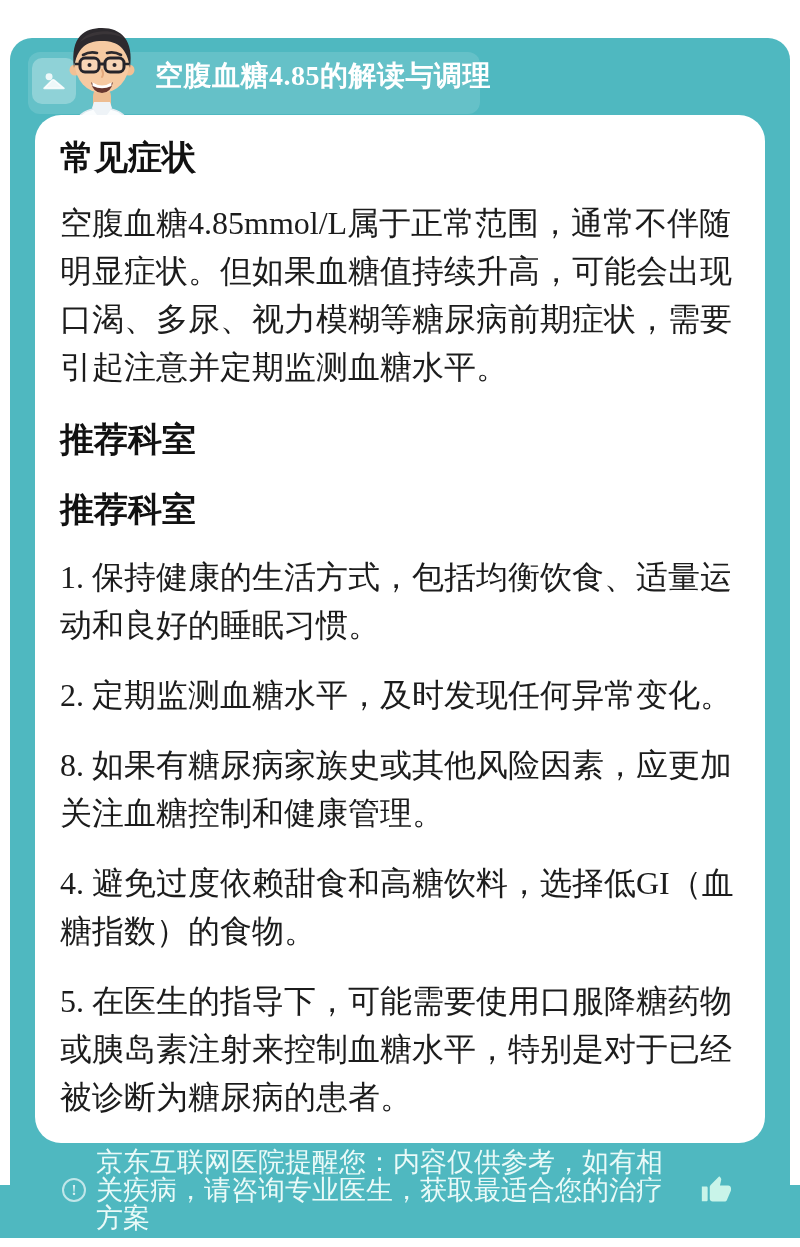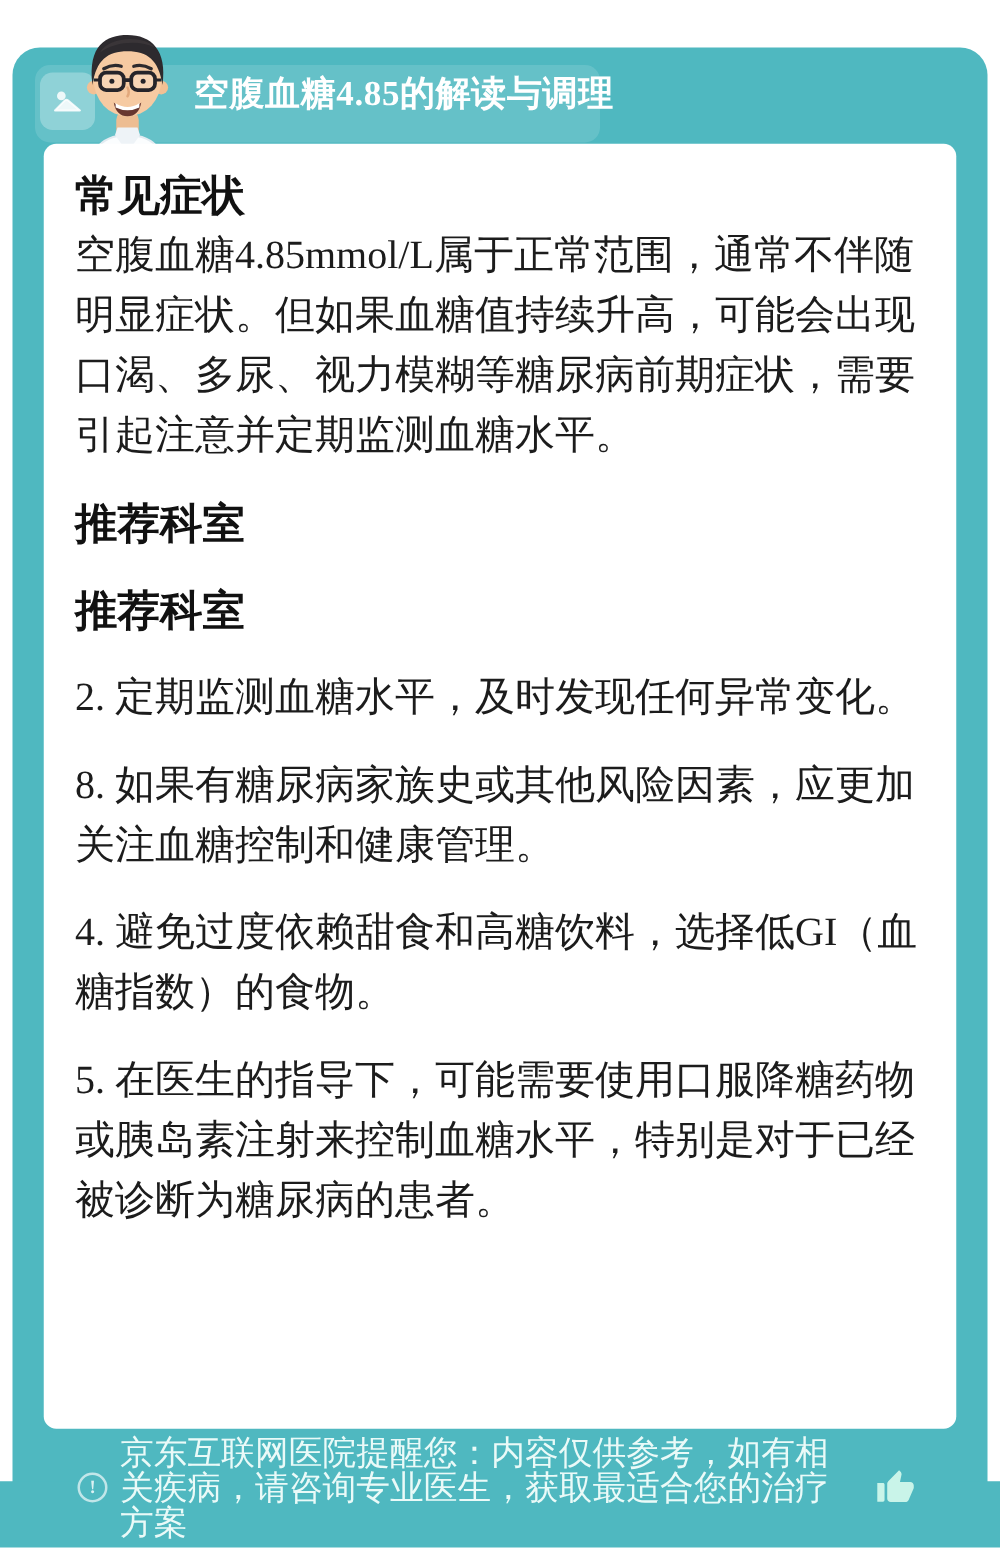--- a/index.html
+++ b/index.html
@@ -21,26 +21,26 @@
                  background:rgba(255,255,255,0.28); border-radius:10px;
                  display:flex; align-items:center; justify-content:center; }
   .photo-badge svg { width:32px; height:32px; }
   .avatar { position:absolute; left:42px; top:-36px; width:100px; height:152px; }
   .page-title { position:absolute; left:145px; top:16px; width:560px;
                 font-size:28px; font-weight:700; color:#ffffff; line-height:44px;
                 letter-spacing:0.5px; }
 
   
   .card { position:absolute; left:25px; top:77px; width:730px; height:1028px;
-          background:#ffffff; border-radius:10px; padding:20px 17px 20px 25px;
+          background:#ffffff; border-radius:26px; padding:20px 17px 20px 25px;
           overflow:hidden; }
   .card h2 { font-size:34px; line-height:42px; font-weight:700; color:#111111;
              margin-top:28px; }
   .card h2:first-child { margin-top:2px; }
-  .card p { font-size:32px; line-height:48px; color:#1c1c1c; margin-top:0;
+  .card p { font-size:32px; line-height:48px; color:#1c1c1c; margin-top:20px;
             width:688px; word-break:break-word; }
   .card p.point { margin-top:22px; }
 
   
   .footer-content { position:absolute; left:30px; top:1150px; width:730px; height:80px;
                     display:flex; align-items:center; }
   .info-icon { width:24px; height:24px; min-width:24px; margin-left:32px;
                border:2px solid rgba(255,255,255,0.65); border-radius:50%;
                display:flex; align-items:center; justify-content:center;
                color:rgba(255,255,255,0.8); font-size:15px; font-weight:700;
@@ -105,20 +105,21 @@
 
   <h1 class="page-title">空腹血糖4.85的解读与调理</h1>
 
   <div class="card">
     <h2>常见症状</h2>
     <p>空腹血糖4.85mmol/L属于正常范围，通常不伴随明显症状。但如果血糖值持续升高，可能会出现口渴、多尿、视力模糊等糖尿病前期症状，需要引起注意并定期监测血糖水平。</p>
 
     <h2>推荐科室</h2>
 
     <h2>推荐科室</h2>
+    <p class="point">1. 保持健康的生活方式，包括均衡饮食、适量运动和良好的睡眠习惯。</p>
     <p class="point">2. 定期监测血糖水平，及时发现任何异常变化。</p>
     <p class="point">8. 如果有糖尿病家族史或其他风险因素，应更加关注血糖控制和健康管理。</p>
     <p class="point">4. 避免过度依赖甜食和高糖饮料，选择低GI（血糖指数）的食物。</p>
     <p class="point">5. 在医生的指导下，可能需要使用口服降糖药物或胰岛素注射来控制血糖水平，特别是对于已经被诊断为糖尿病的患者。</p>
   </div>
 </div>
 
 <div class="footer-band"></div>
 
 <div class="footer-content">

